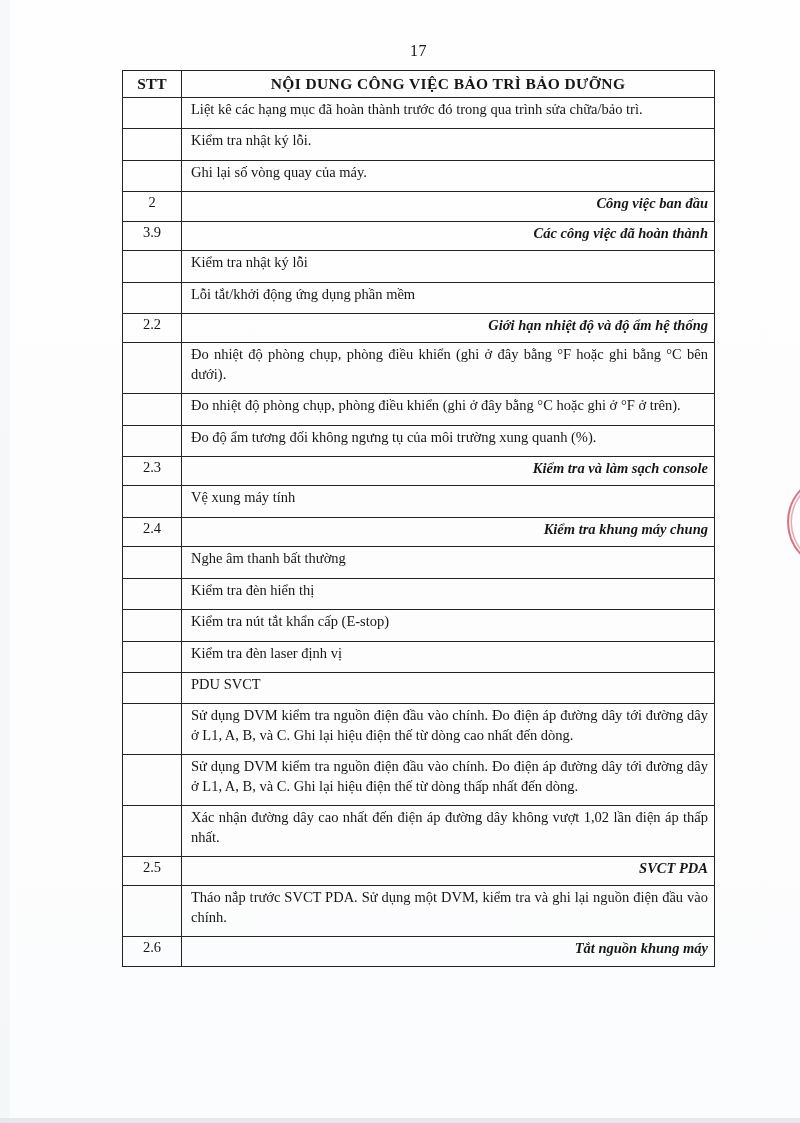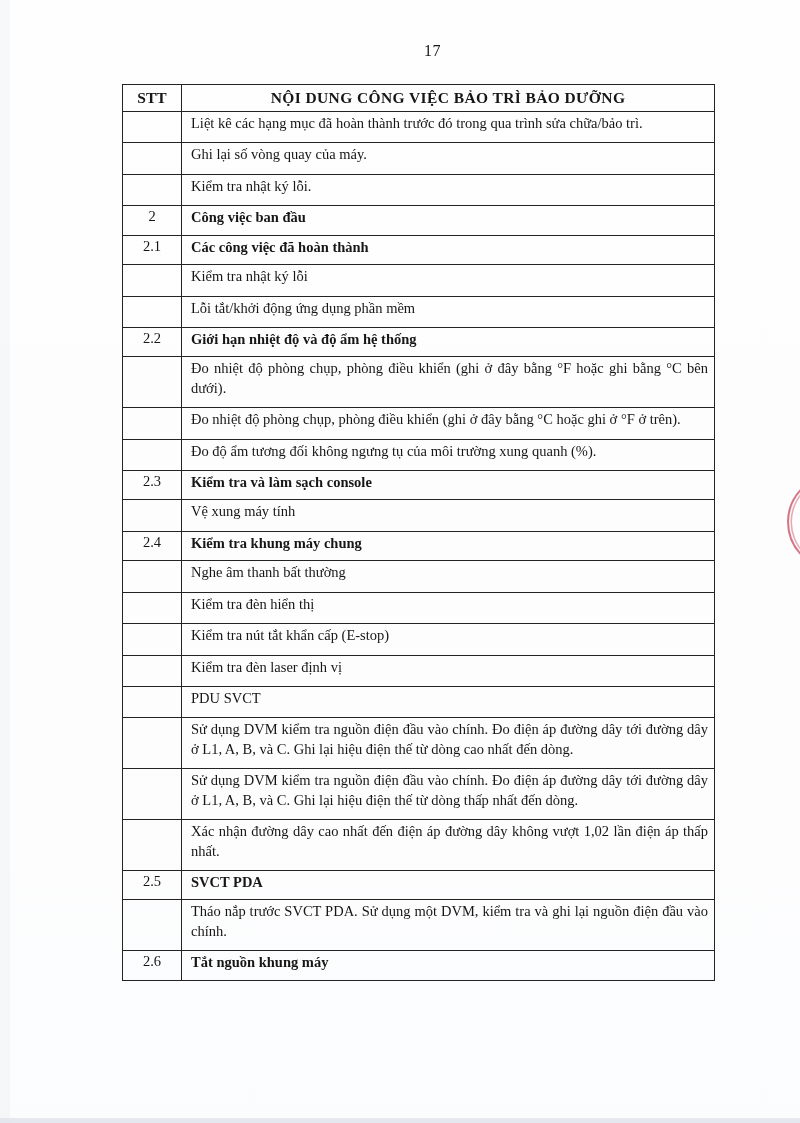--- a/index.html
+++ b/index.html
@@ -12,29 +12,29 @@
     width: 800px;
     height: 1123px;
     background: linear-gradient(180deg, #fefefe 0%, #fdfdfe 70%, #fbfcfd 100%);
     overflow: hidden;
     font-family: "Liberation Serif", "DejaVu Serif", serif;
     color: #161616;
   }
   .page-number {
     position: absolute;
     top: 42px;
-    left: 136px;
+    left: 122px;
     width: 593px;
     text-align: center;
     font-size: 16px;
     letter-spacing: 0.5px;
   }
   table.checklist {
     position: absolute;
-    top: 84px;
+    top: 70px;
     left: 122px;
     width: 593px;
     border-collapse: collapse;
     table-layout: fixed;
   }
   table.checklist th,
   table.checklist td {
     border: 1.6px solid #232323;
     vertical-align: top;
   }
@@ -58,22 +58,23 @@
     padding: 2px;
   }
   td.content {
     font-size: 14.5px;
     line-height: 1.34;
     padding: 2px 6px 9px 9px;
     text-align: justify;
   }
   td.content.bold {
     font-weight: bold;
-    text-align: left;
+    text-align: right;
     padding-bottom: 7px;
+    font-style: italic;
   }
   .stamp-arc {
     position: absolute;
     top: 474px;
     left: 787px;
     width: 92px;
     height: 92px;
     border-radius: 50%;
     border: 2px solid rgba(197, 72, 92, 0.75);
     box-shadow: inset 0 0 0 1.5px rgba(255,255,255,0.9), inset 0 0 0 3px rgba(197, 72, 92, 0.45);
@@ -114,32 +115,32 @@
         <th class="content-h">NỘI DUNG CÔNG VIỆC BẢO TRÌ BẢO DƯỠNG</th>
       </tr>
     </thead>
     <tbody>
         <tr>
           <td class="stt"></td>
           <td class="content">Liệt kê các hạng mục đã hoàn thành trước đó trong qua trình sửa chữa/bảo trì.</td>
         </tr>
         <tr>
           <td class="stt"></td>
+          <td class="content">Kiểm tra nhật ký lỗi.</td>
+        </tr>
+        <tr>
+          <td class="stt"></td>
           <td class="content">Ghi lại số vòng quay của máy.</td>
-        </tr>
-        <tr>
-          <td class="stt"></td>
-          <td class="content">Kiểm tra nhật ký lỗi.</td>
         </tr>
         <tr>
           <td class="stt">2</td>
           <td class="content bold">Công việc ban đầu</td>
         </tr>
         <tr>
-          <td class="stt">2.1</td>
+          <td class="stt">3.9</td>
           <td class="content bold">Các công việc đã hoàn thành</td>
         </tr>
         <tr>
           <td class="stt"></td>
           <td class="content">Kiểm tra nhật ký lỗi</td>
         </tr>
         <tr>
           <td class="stt"></td>
           <td class="content">Lỗi tắt/khởi động ứng dụng phần mềm</td>
         </tr>

